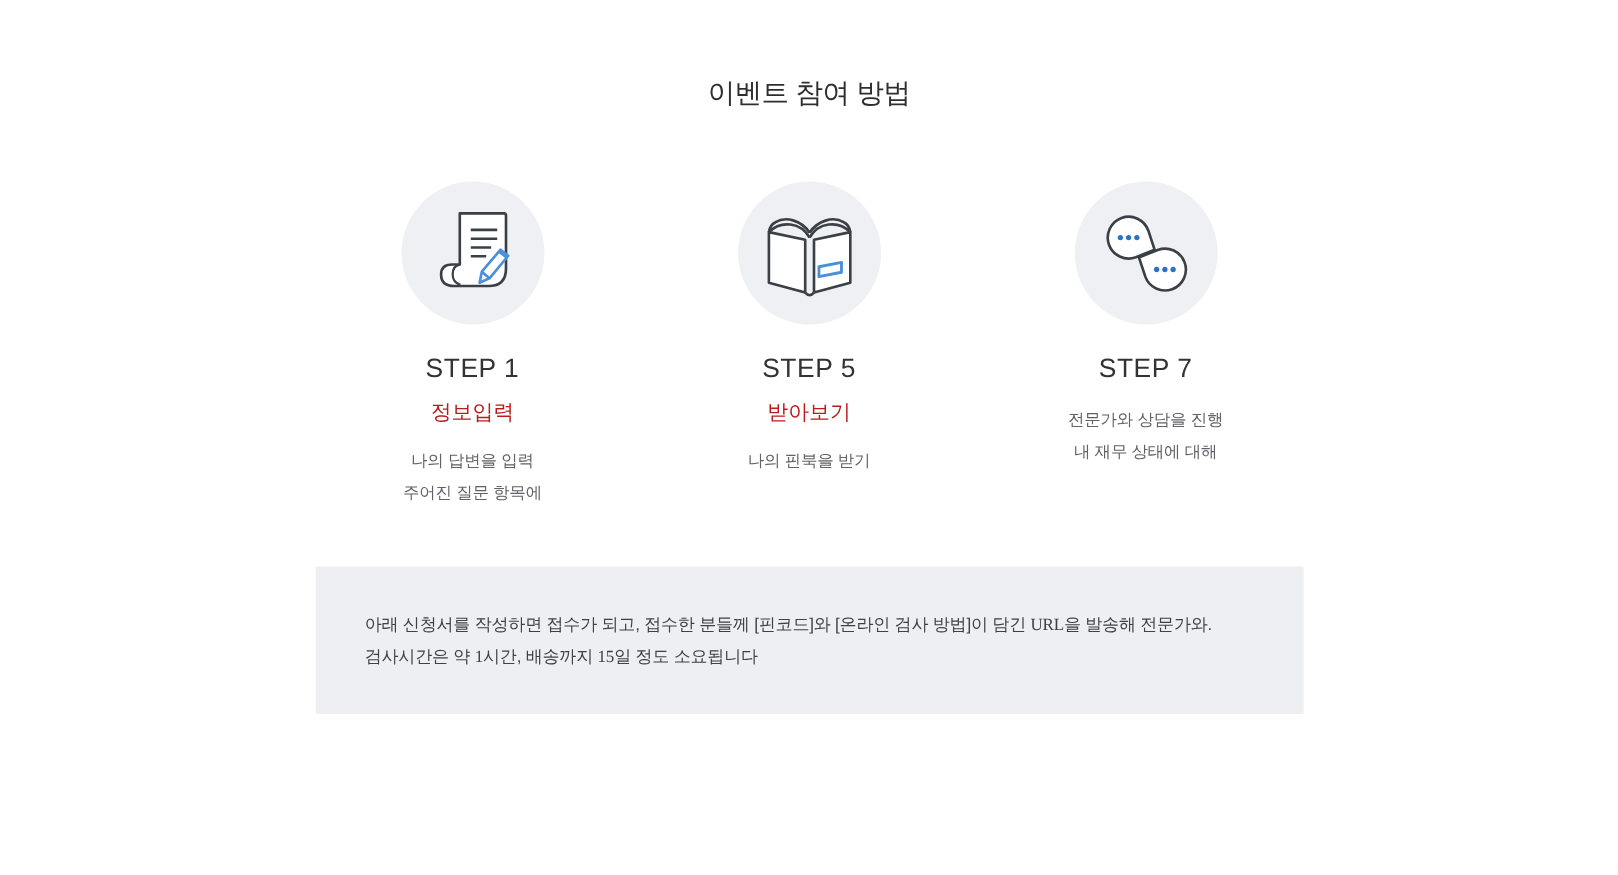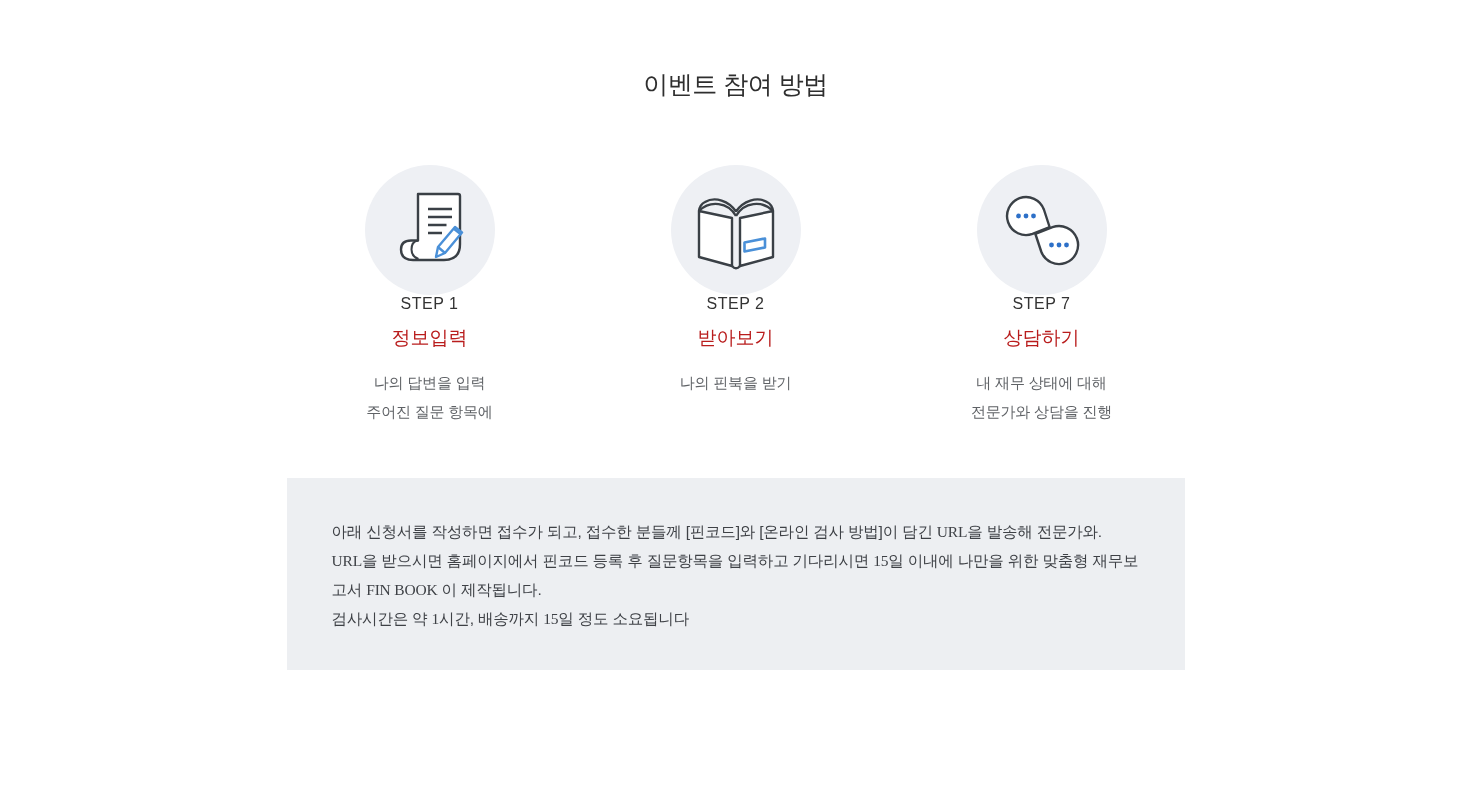--- a/index.html
+++ b/index.html
@@ -13,21 +13,21 @@
     margin:0;text-align:center;font-size:25px;font-weight:400;
     color:var(--title-color,#2e2e2e);letter-spacing:-0.5px;
   }
   .steps{display:flex;justify-content:center;margin-top:64px;}
   .step{width:306px;text-align:center;}
   .circle{
     width:130px;height:130px;border-radius:50%;
     background:var(--circle-bg,#eef0f4);
     margin:0 auto;display:flex;align-items:center;justify-content:center;
   }
-  .step-label{font-size:16px;color:#333;letter-spacing:0.5px;}
+  .step-label{margin-top:27px;font-size:24px;color:#333;letter-spacing:0.5px;}
   .step-name{margin-top:12px;font-size:19px;color:#b91c1c;}
   .step-desc{margin-top:17px;font-size:15px;line-height:29px;color:var(--muted-text,#5f6266);letter-spacing:-0.2px;}
   .notice{
     width:898px;box-sizing:border-box;margin:52px auto 0;
     background:var(--box-bg,#edeff2);padding:39px 45px 37px;
   }
   .notice p{
     margin:0;font-size:15.5px;line-height:29px;
     color:var(--notice-text,#3e4146);letter-spacing:-0.2px;
   }
@@ -65,49 +65,47 @@
       <div class="circle">
         <svg width="96" height="96" viewBox="0 0 96 96" fill="none">
           <path d="M11 29 L11 75 L44 84 L44 36 Z" fill="#ffffff" style="stroke:var(--icon-stroke)" stroke-width="2.4" stroke-linejoin="round"></path>
           <path d="M85 29 L85 75 L52 84 L52 36 Z" fill="#ffffff" style="stroke:var(--icon-stroke)" stroke-width="2.4" stroke-linejoin="round"></path>
           <path d="M44 84 Q48 88.5 52 84" fill="#ffffff" style="stroke:var(--icon-stroke)" stroke-width="2.4"></path>
           <path d="M48 34 C40 20 22 18 11 29 M48 34 C56 20 74 18 85 29" fill="none" style="stroke:var(--icon-stroke)" stroke-width="2.4"></path>
           <path d="M48 29.5 C41 19 27 14 17 20 C13 22 11.5 25 11 29 M48 29.5 C55 19 69 14 79 20 C83 22 84.5 25 85 29" fill="none" style="stroke:var(--icon-stroke)" stroke-width="2.4"></path>
           <path d="M56.5 60.5 L77 56.5 L77 65.5 L56.5 69.5 Z" fill="#ffffff" style="stroke:var(--accent-blue)" stroke-width="2.6" stroke-linejoin="round"></path>
         </svg>
       </div>
-      <div class="step-label">STEP 2</div>
+      <div class="step-label">STEP 5</div>
       <div class="step-name">받아보기</div>
       <div class="step-desc">
         <div>나의 핀북을 받기</div>
       </div>
     </div>
 
     <div class="step">
       <div class="circle">
         <svg width="96" height="96" viewBox="0 0 96 96" fill="none">
           <path d="M49.9 27.5 A19 19 0 1 0 38.5 51.9 L55.6 45 Z" fill="#ffffff" style="stroke:var(--icon-stroke)" stroke-width="2.4" stroke-linejoin="round"></path>
           <path d="M47.2 69.5 A19 19 0 1 0 58.5 45.2 L41.4 52 Z" fill="#ffffff" style="stroke:var(--icon-stroke)" stroke-width="2.4" stroke-linejoin="round"></path>
           <circle cx="24.5" cy="34" r="2.4" style="fill:var(--dot-blue)"></circle>
           <circle cx="32" cy="34" r="2.4" style="fill:var(--dot-blue)"></circle>
           <circle cx="39.5" cy="34" r="2.4" style="fill:var(--dot-blue)"></circle>
           <circle cx="57.5" cy="63" r="2.4" style="fill:var(--dot-blue)"></circle>
           <circle cx="65" cy="63" r="2.4" style="fill:var(--dot-blue)"></circle>
           <circle cx="72.5" cy="63" r="2.4" style="fill:var(--dot-blue)"></circle>
         </svg>
       </div>
       <div class="step-label">STEP 7</div>
-      <div class="step-name">상담하기</div>
       <div class="step-desc">
+        <div>전문가와 상담을 진행</div>
         <div>내 재무 상태에 대해</div>
-        <div>전문가와 상담을 진행</div>
       </div>
     </div>
 
   </div>
 
   <div class="notice">
     <p><span>아래 신청서를 작성하면 접수가 되고, 접수한 분들께 [핀코드]와 [온라인 검사 방법]이 담긴 </span><span class="latin">URL</span><span>을 발송해 전문가와.</span></p>
-    <p><span class="latin">URL</span><span>을 받으시면 홈페이지에서 핀코드 등록 후 질문항목을 입력하고 기다리시면 </span><span class="latin">15</span><span>일 이내에 나만을 위한 맞춤형 재무보고서 </span><span class="latin">FIN BOOK</span><span> 이 제작됩니다.</span></p>
     <p><span>검사시간은 약 </span><span class="latin">1</span><span>시간, 배송까지 </span><span class="latin">15</span><span>일 정도 소요됩니다</span></p>
   </div>
 
 </div>
 
 </body></html>

